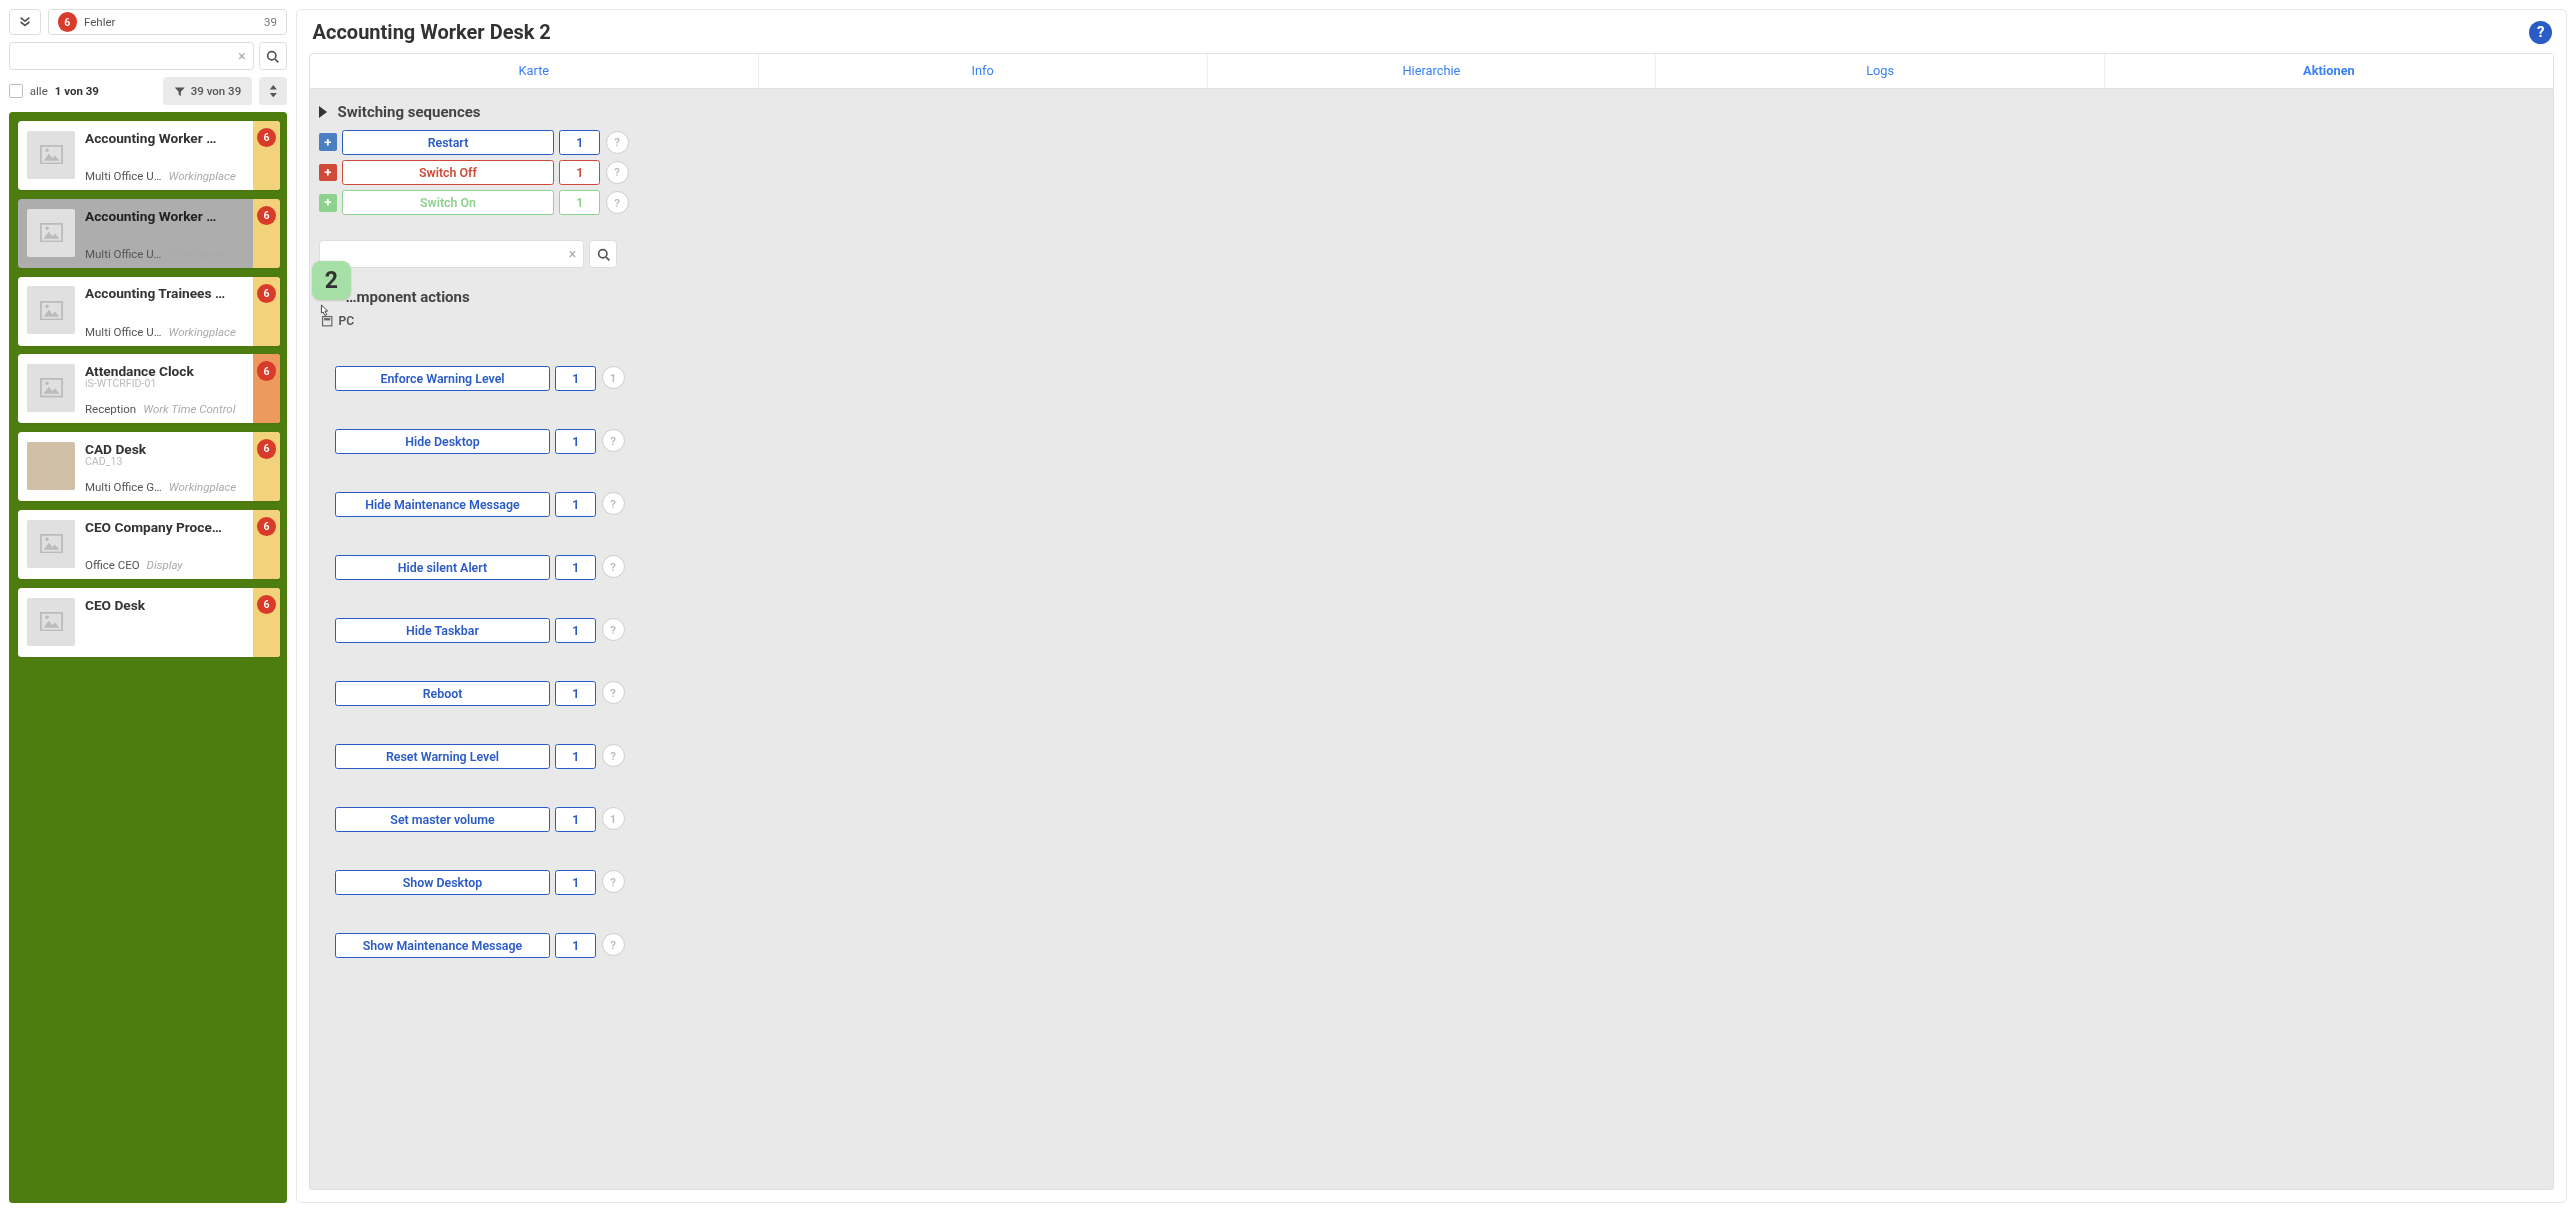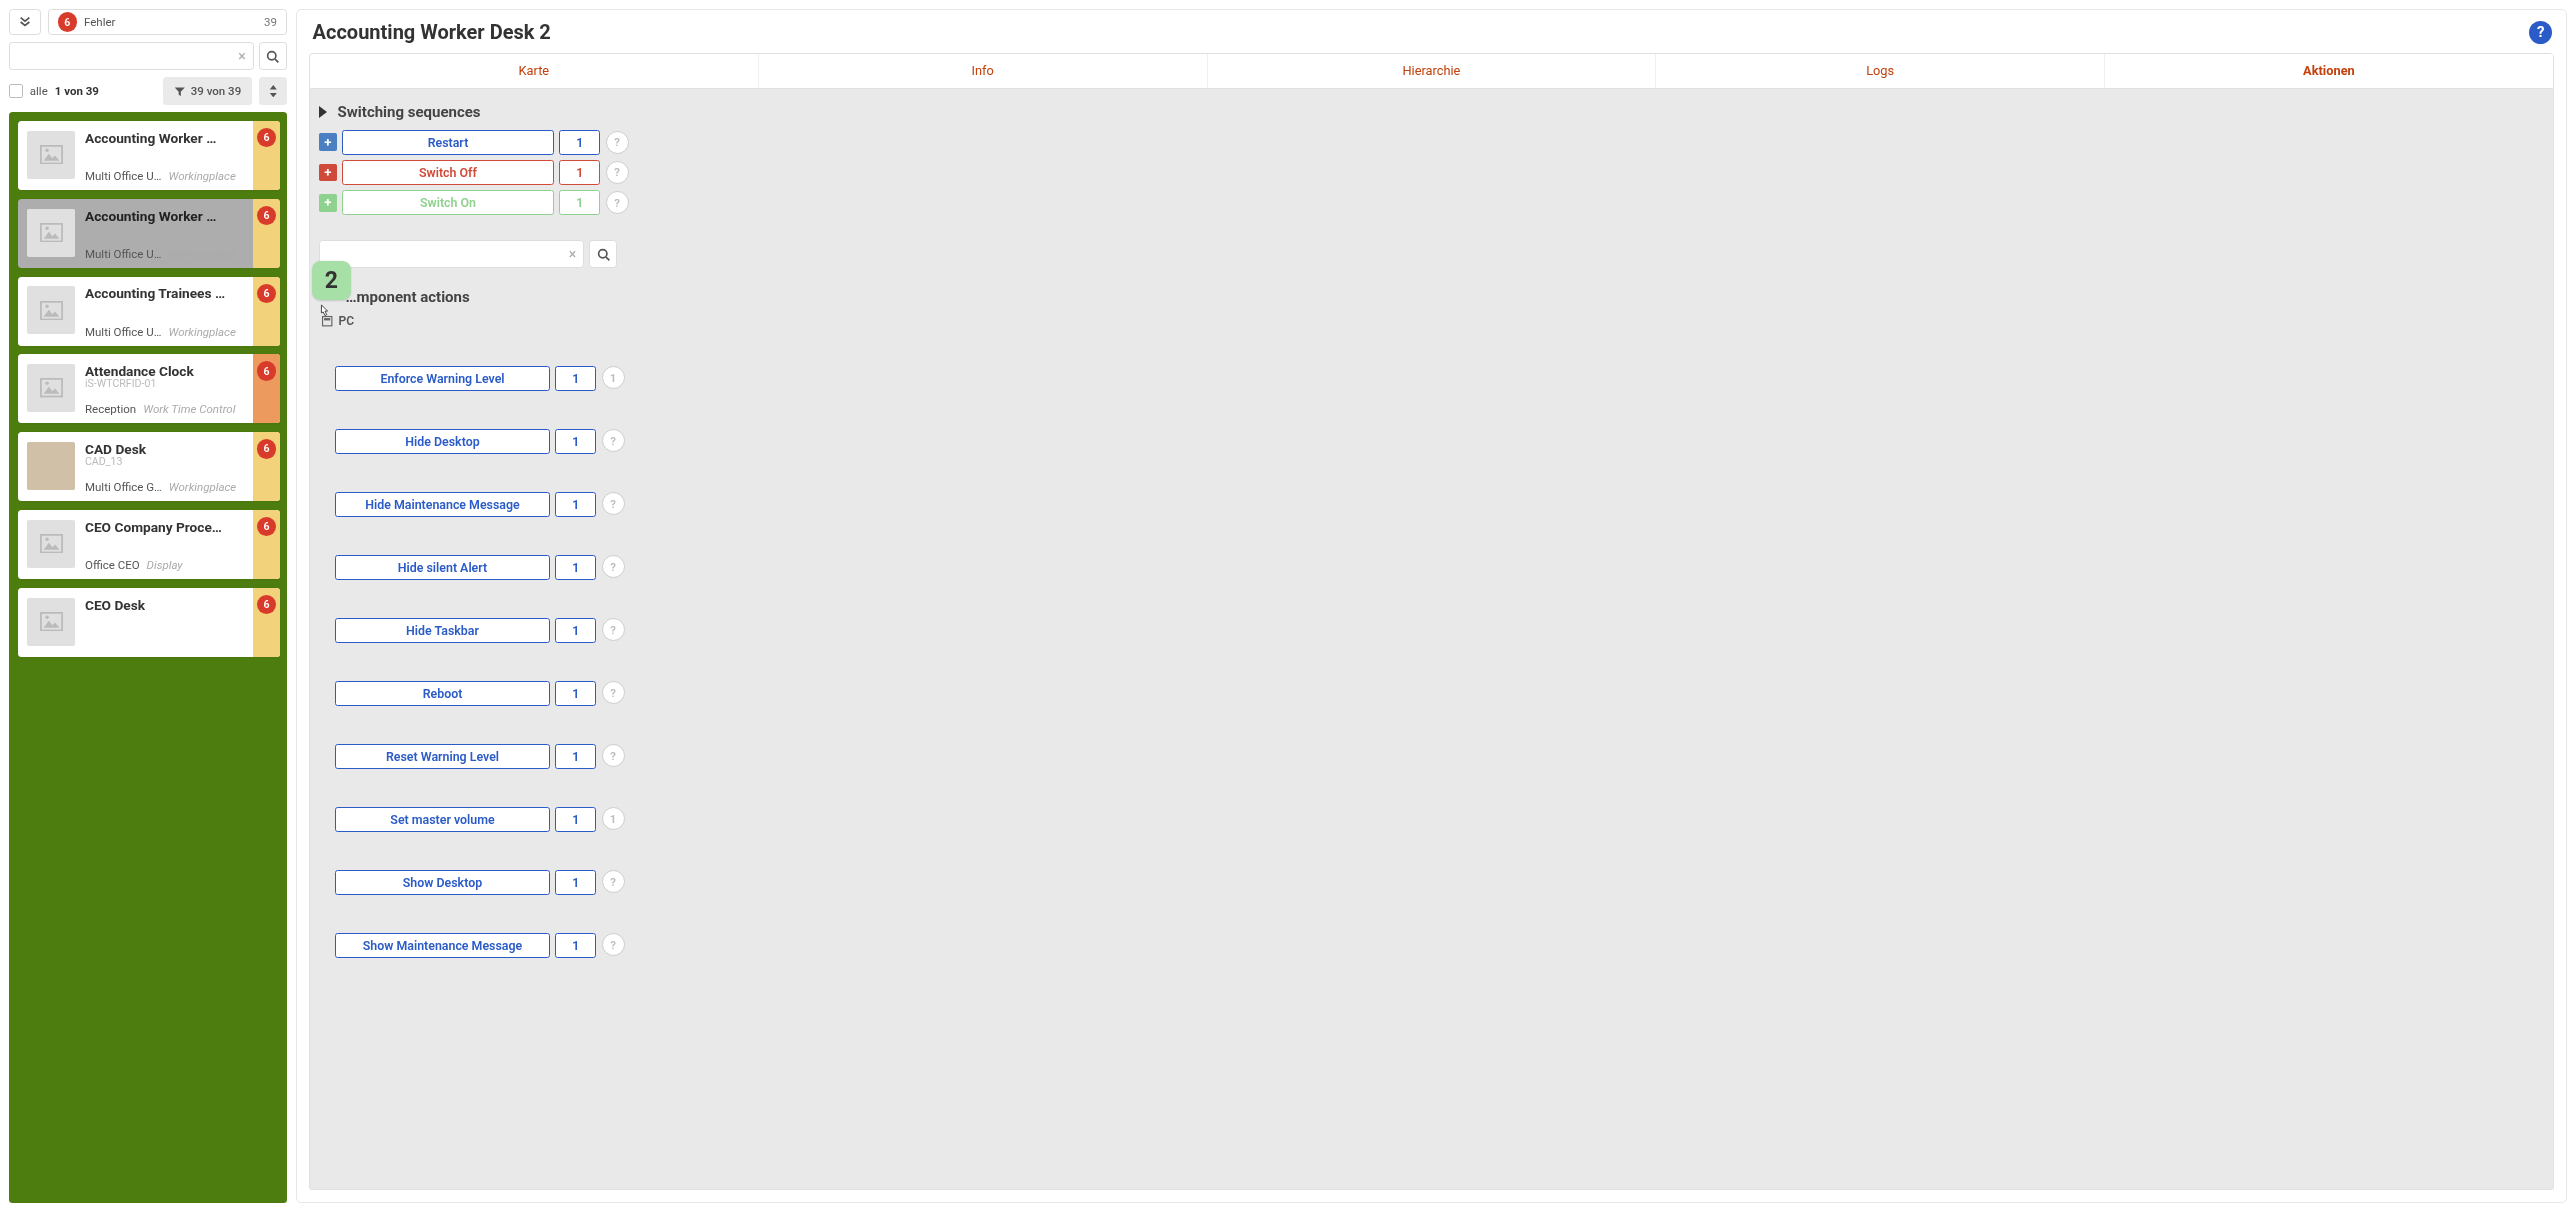--- a/index.html
+++ b/index.html
@@ -51,21 +51,21 @@
   .card .stripe .badge-circle { width:19.4px; height:19.4px; font-size:10.6px; }
 
   
   .main { flex:1; border:0.9px solid #e6e6e6; border-radius:5.3px; display:flex; flex-direction:column; overflow:hidden; }
   .main-header { display:flex; align-items:center; padding:10.6px 14px 8.8px 16px; }
   .main-title { font-size:20px; font-weight:700; color:#333; flex:1; }
   .help-btn { width:23px; height:23px; border-radius:50%; background:#2a5bc7; color:#fff; display:flex; align-items:center; justify-content:center; font-weight:700; font-size:15px; cursor:pointer; }
 
   .tabs-wrap { padding:0 12.4px; }
   .tabs { display:flex; border:0.9px solid #e0e0e0; border-radius:3.5px 3.5px 0 0; background:#fff; }
-  .tab { flex:1; text-align:center; padding:8.8px 0; font-size:12.8px; color:#c2410c; cursor:pointer; border-right:0.9px solid #f0f0f0; }
+  .tab { flex:1; text-align:center; padding:8.8px 0; font-size:12.8px; color:#3b82f6; cursor:pointer; border-right:0.9px solid #f0f0f0; }
   .tab:last-child { border-right:none; }
   .tab.active { font-weight:700; background:#fff; border-bottom:1.8px solid #fff; }
   .tabs .tab:not(.active) { }
 
   .content { flex:1; margin:0 12.4px 12.4px 12.4px; background:#e9e9e9; border:0.9px solid #e0e0e0; border-top:none; border-radius:0 0 3.5px 3.5px; padding:14px 9px; overflow-y:auto; position:relative; }
   .content::-webkit-scrollbar { width:8.8px; }
   .content::-webkit-scrollbar-thumb { background:#c0c0c0; border-radius:4.4px; }
 
   .section-head { display:flex; align-items:center; gap:10.6px; margin-bottom:8.8px; }
   .tri { width:0; height:0; border-top:6.2px solid transparent; border-bottom:6.2px solid transparent; border-left:8px solid #333; }

